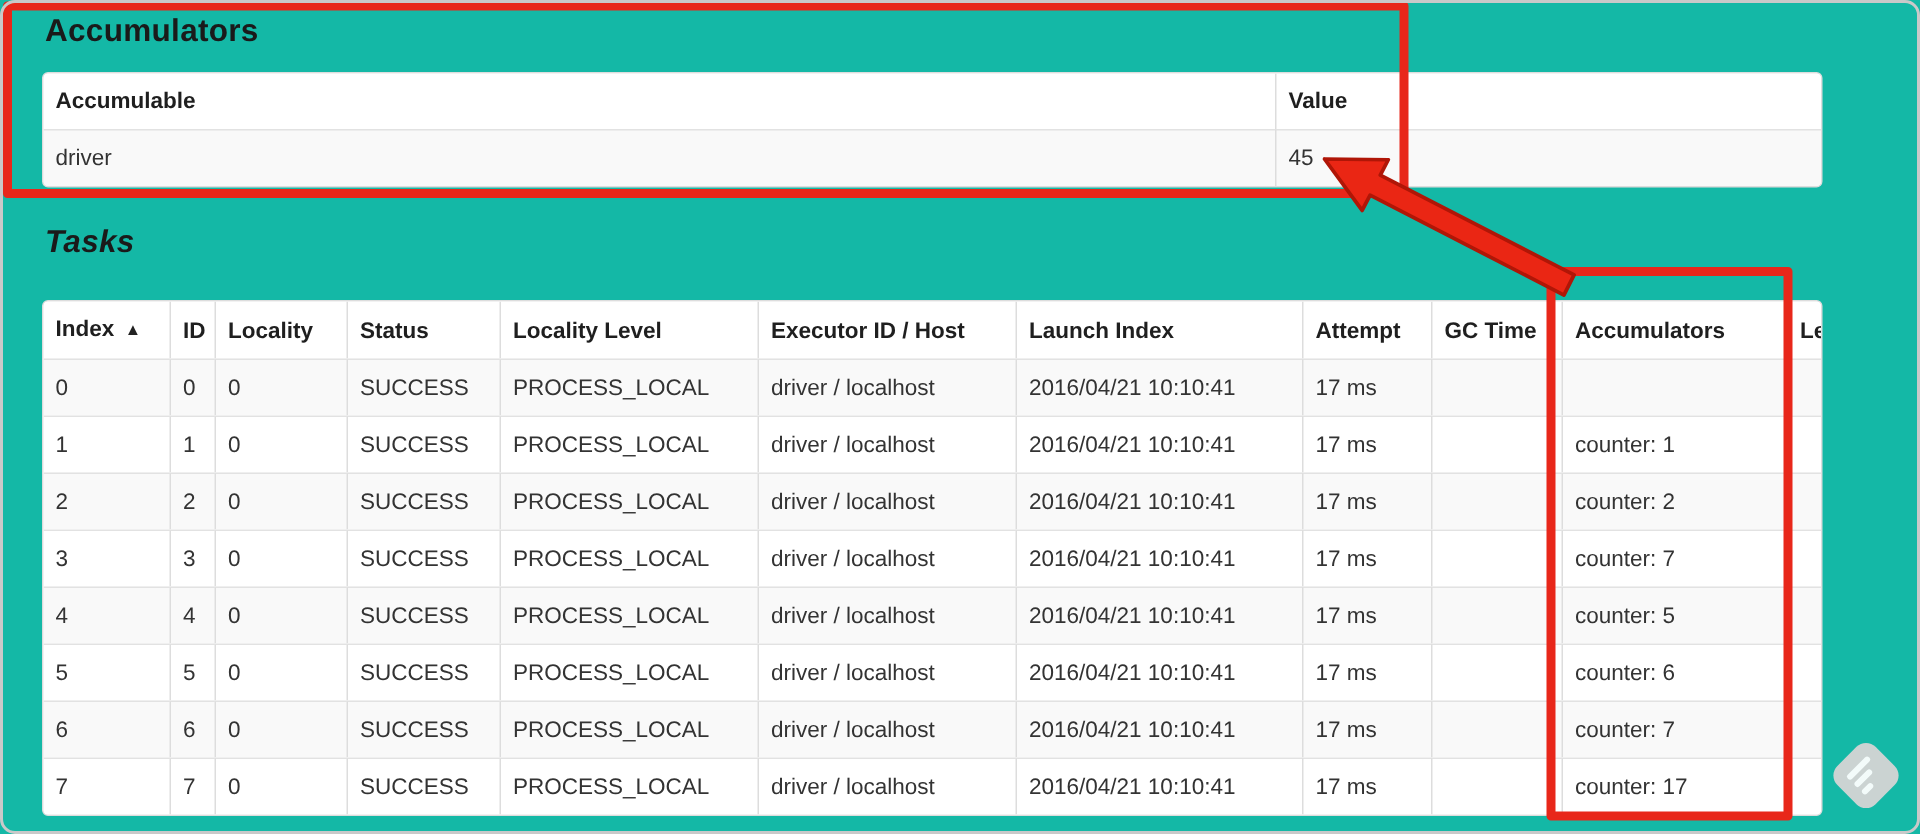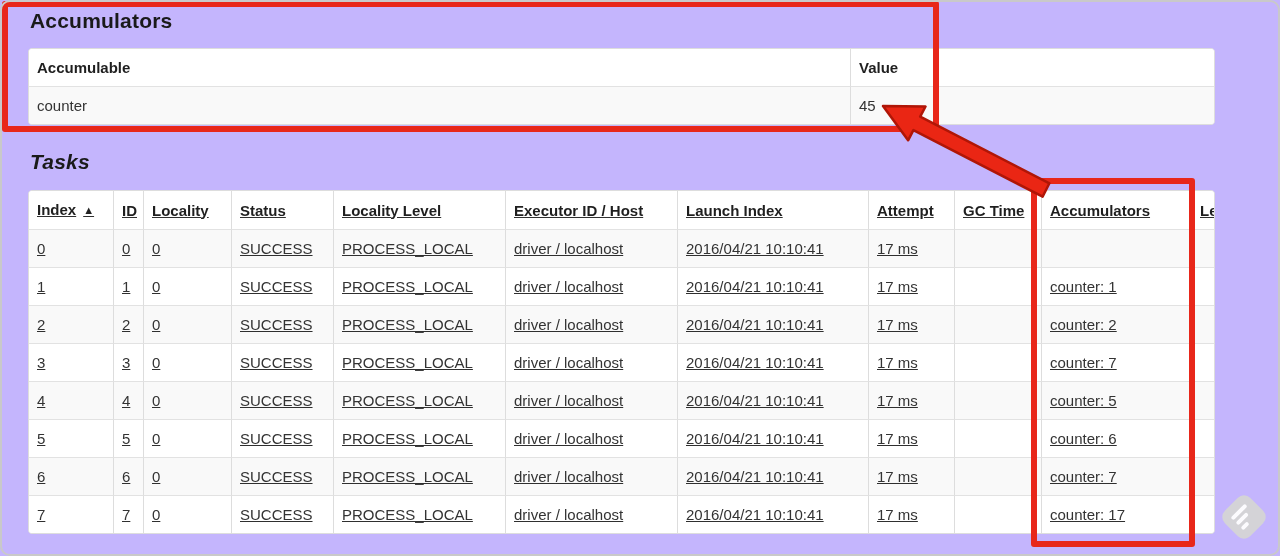--- a/index.html
+++ b/index.html
@@ -1,37 +1,37 @@
 <!DOCTYPE html>
 <html><head>
 <meta charset="utf-8">
 <style>
   * { margin:0; padding:0; box-sizing:border-box; }
   html,body { background:#ffffff; }
   .page {
-    position:relative; width:1280px; height:556px; background:#c4b5fd;
+    position:relative; width:1280px; height:556px; background:#14b8a6;
     font-family:"Liberation Sans","DejaVu Sans",sans-serif; color:#2f2f2f;
     overflow:hidden;
   }
   .frame {
     position:absolute; inset:0; border:2px solid #c9c9c9; border-radius:10px;
     pointer-events:none; z-index:50;
   }
   .section-title {
     position:absolute; left:30px; font-size:21px; font-weight:bold; color:#1a1a1a;
     letter-spacing:0.2px;
   }
   .t1 { top:9px; }
   .t2 { top:150px;font-style:italic; }
   .tbl-wrap {
     position:absolute; left:28px; width:1187px;
     border:1px solid #dddddd; border-radius:4px; overflow:hidden; background:#fff;
   }
   .tw1 { top:48px; }
-  .tw2 { top:190px;text-decoration:underline; }
+  .tw2 { top:200px; }
   table { border-collapse:separate; border-spacing:0; width:100%; table-layout:fixed; }
   th, td {
     font-size:15px; line-height:17px; padding:10px 8px; text-align:left;
     white-space:nowrap; overflow:hidden; border-left:1px solid #dddddd;
   }
   th:first-child, td:first-child { border-left:none; }
   th { font-weight:bold; color:#1f1f1f; background:#ffffff; }
   tbody td { border-top:1px solid #e2e2e2; color:#333333; }
   tbody tr:nth-child(odd) { background:#f9f9f9; }
   tbody tr:nth-child(even) { background:#ffffff; }
@@ -58,21 +58,21 @@
         <col style="width:404px">
       </colgroup>
     <thead>
           <tr>
             <th>Accumulable</th>
             <th>Value</th>
           </tr>
         </thead>
         <tbody>
           <tr>
-            <td>counter</td>
+            <td>driver</td>
             <td>45</td>
           </tr>
         </tbody>
       </table>
   </div>
 
   <div class="section-title t2">Tasks</div>
 
   <div class="tbl-wrap tw2">
     <table>

